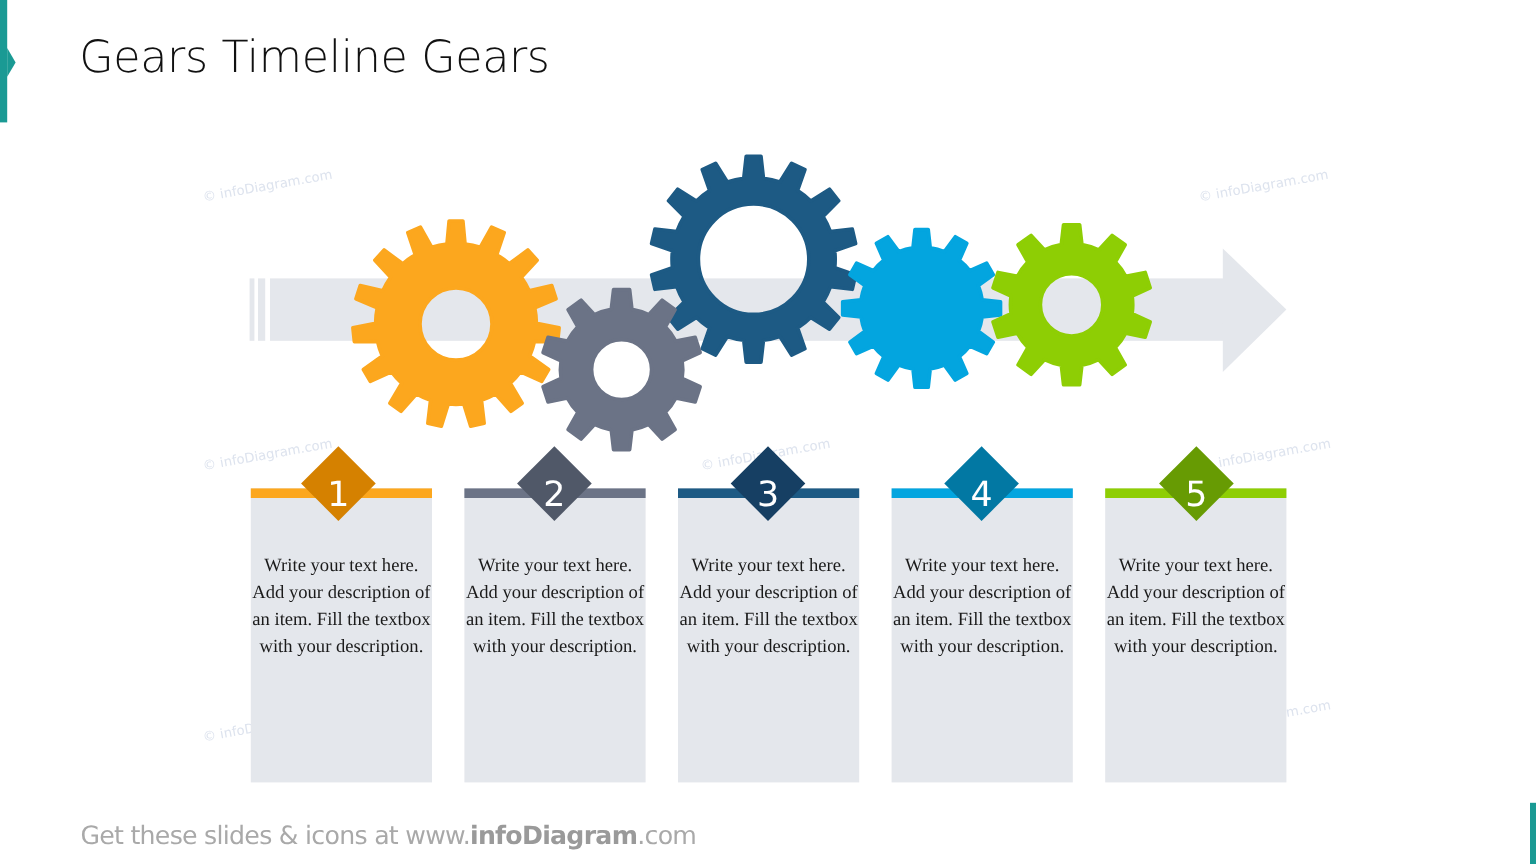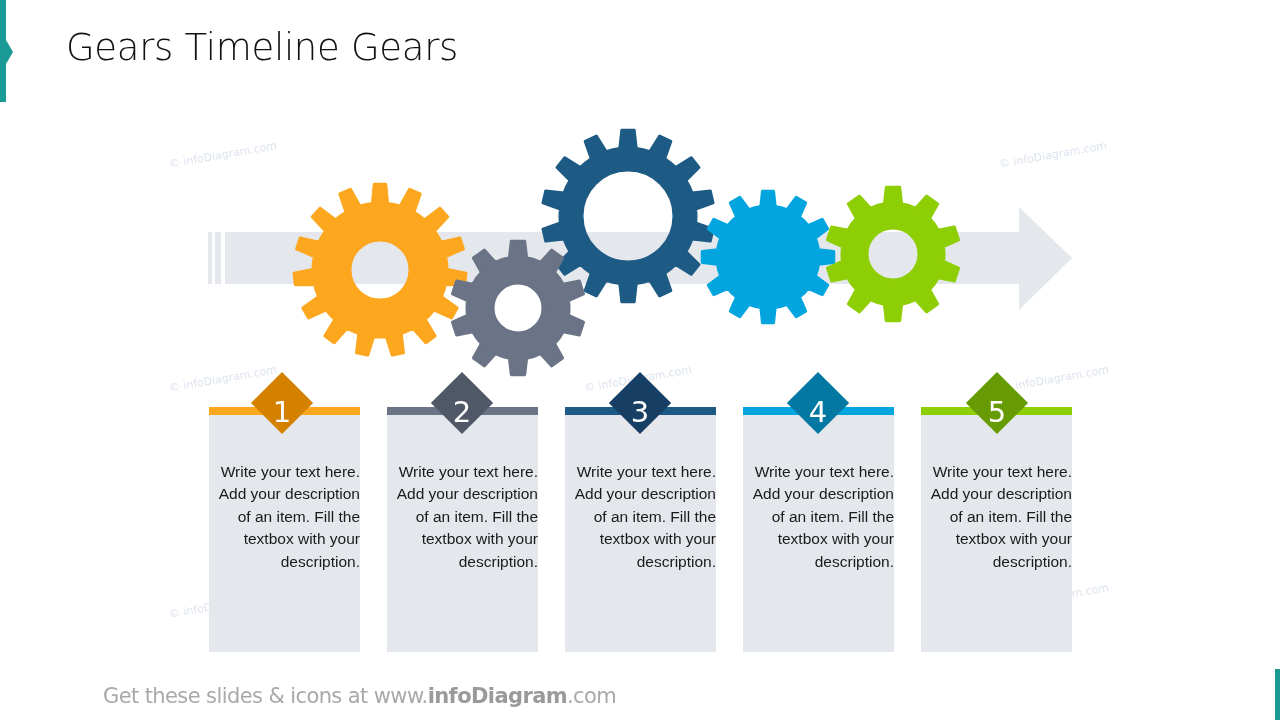--- a/index.html
+++ b/index.html
@@ -7,22 +7,22 @@
   .accent-left { position:absolute; left:0; top:0; width:6px; height:102px; background:#1a9a94; }
   .accent-left-notch { position:absolute; left:6px; top:40px; width:0; height:0; border-top:12px solid transparent; border-bottom:12px solid transparent; border-left:7px solid #1a9a94; }
   .accent-right { position:absolute; right:0; top:669px; width:5px; height:51px; background:#1a9a94; }
   .title { position:absolute; left:66px; top:26px; font-family:"DejaVu Sans", sans-serif; font-size:37px; color:#111; font-weight:300; letter-spacing:-0.3px; }
   .watermark { position:absolute; font-family:"DejaVu Sans", sans-serif; font-size:11px; color:#dde3ee; transform:rotate(-10deg); transform-origin:left top; white-space:nowrap; }
   svg.graphic { position:absolute; left:0; top:0; }
   .card { position:absolute; top:407px; width:151px; height:245px; background:#e4e7ec; }
   .card-bar { position:absolute; left:0; top:0; width:100%; height:8px; }
   .diamond { position:absolute; top:381px; width:44px; height:44px; transform:rotate(45deg); }
   .diamond-num { position:absolute; top:389px; width:60px; text-align:center; font-family:"DejaVu Sans", sans-serif; font-size:29px; color:#ffffff; line-height:46px; }
-  .card-text { position:absolute; top:461px; width:151px; text-align:right; font-family:Liberation Sans, sans-serif; font-size:15.5px; line-height:22.4px; color:#1a1a1a; }
-  .footer { position:absolute; left:67px; top:684px; font-family:"DejaVu Sans", sans-serif; font-size:21px; color:#a9a9a9; letter-spacing:-0.6px; white-space:nowrap;margin-left:36px; }
+  .card-text { position:absolute; top:461px; width:151px; text-align:center; font-family:Liberation Serif, serif; font-size:15.5px; line-height:22.4px; color:#1a1a1a; }
+  .footer { position:absolute; left:67px; top:684px; font-family:"DejaVu Sans", sans-serif; font-size:21px; color:#a9a9a9; letter-spacing:-0.6px; white-space:nowrap; }
   .footer b { font-weight:bold; color:#9a9a9a; }
 </style>
 </head>
 <body>
 
 <div class="accent-left"></div>
 <div class="accent-left-notch"></div>
 <div class="accent-right"></div>
 
 <div class="title">Gears Timeline Gears</div>

